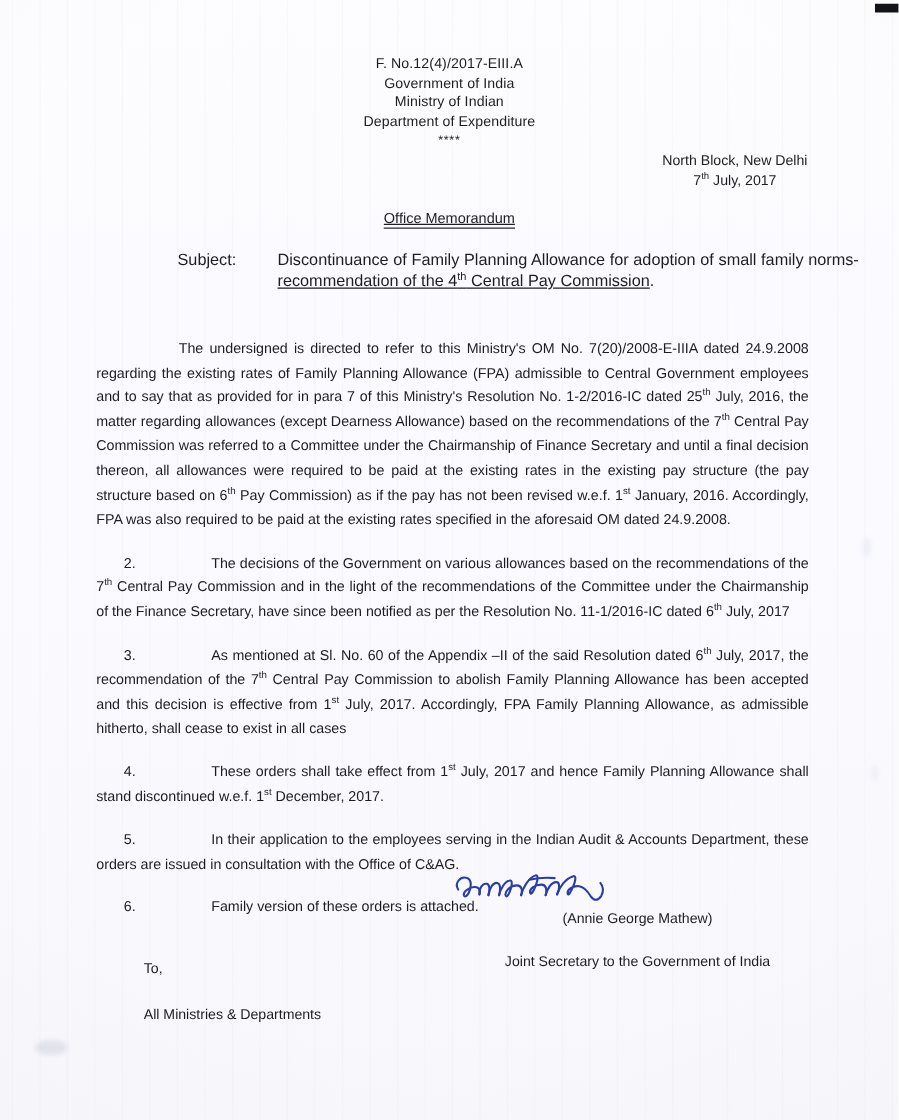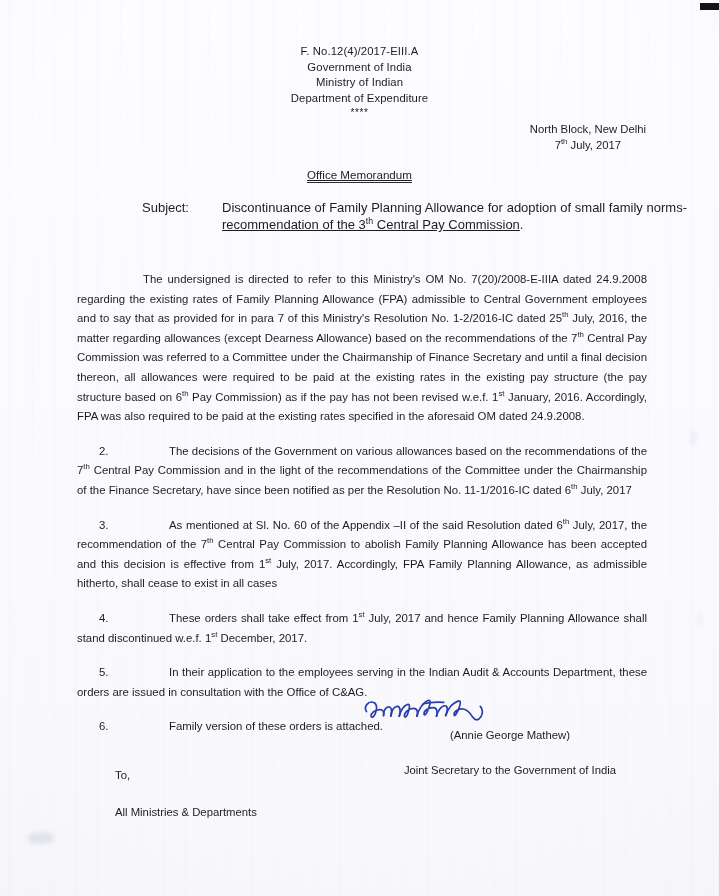--- a/index.html
+++ b/index.html
@@ -222,21 +222,21 @@
     </div>
 
     <div class="om-title">
       <span>Office Memorandum</span>
     </div>
 
     <div class="subject-row">
       <div class="subject-label">Subject:</div>
       <div class="subject-text">
         <span>Discontinuance of Family Planning Allowance for adoption of small family norms-</span>
-        <span class="u"><span>recommendation of the 3</span><sup>th</sup><span> Central Pay Commission</span></span><span>.</span>
+        <span class="u"><span>recommendation of the 4</span><sup>th</sup><span> Central Pay Commission</span></span><span>.</span>
       </div>
     </div>
 
     <div class="body" id="body-paragraphs">
         <div class="para first"><span>The undersigned is directed to refer to this Ministry's OM No. 7(20)/2008-E-IIIA dated 24.9.2008 regarding the existing rates of Family Planning Allowance (FPA) admissible to Central Government employees and to say that as provided for in para 7 of this Ministry's Resolution No. 1-2/2016-IC dated 25</span><sup>th</sup><span> July, 2016, the matter regarding  allowances (except Dearness Allowance) based on the recommendations of the 7</span><sup>th</sup><span> Central Pay Commission was referred to a Committee under the Chairmanship of Finance Secretary and until a final decision thereon, all allowances were required to be paid at the existing rates in the existing pay structure (the pay structure based on 6</span><sup>th</sup><span> Pay Commission) as if the pay has not been revised w.e.f. 1</span><sup>st</sup><span> January, 2016.  Accordingly, FPA was also required to be paid at the existing rates specified in the aforesaid OM dated 24.9.2008.</span></div>
         <div class="para numbered">
           <span class="num">2.</span>
           <span class="ptext"><span>The decisions of the Government on various allowances based on the recommendations of the 7</span><sup>th</sup><span> Central Pay Commission and in the light of the recommendations of the Committee under the Chairmanship of the Finance Secretary, have since been notified as per the Resolution No. 11-1/2016-IC dated 6</span><sup>th</sup><span> July, 2017</span></span>
         </div>
         <div class="para numbered">

